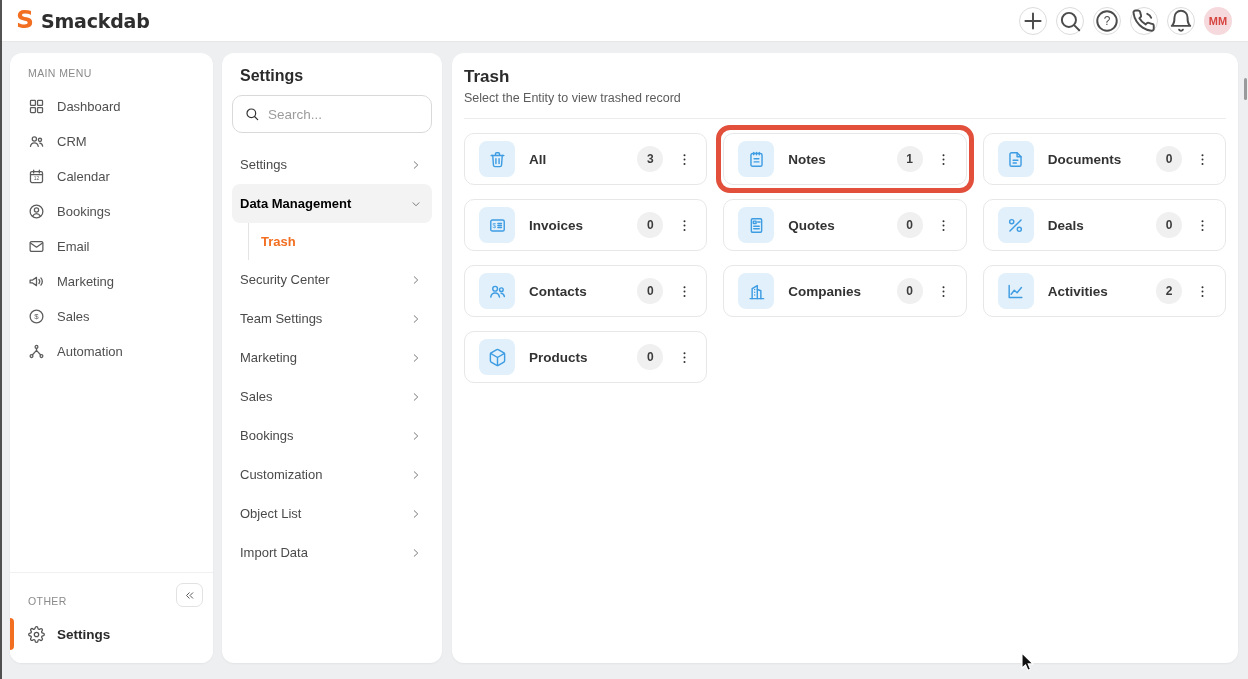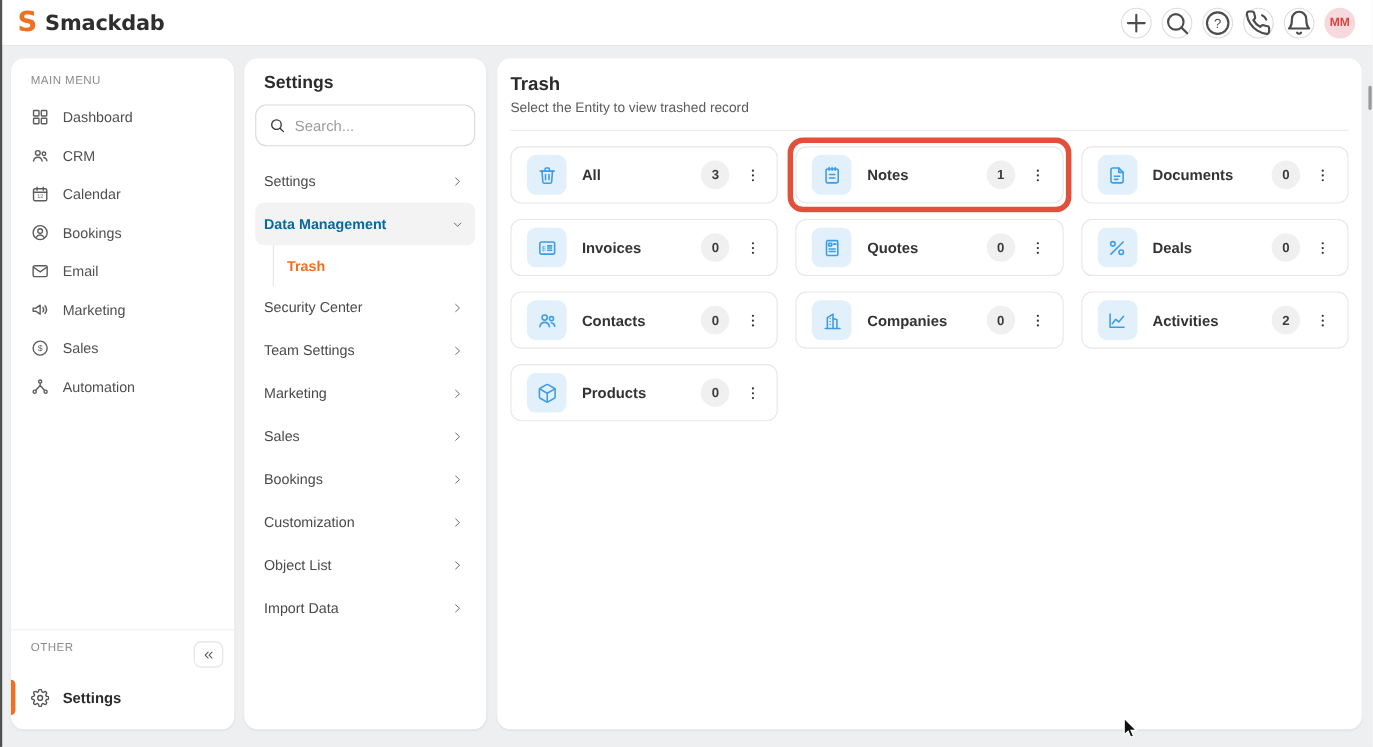--- a/index.html
+++ b/index.html
@@ -26,40 +26,40 @@
   .panel-main  { left:452px; width:786px; }
 
   
   .panel-left { padding-top:14px; }
   .side-section-label { padding:0 0 0 18px; font-size:10.5px; letter-spacing:.4px; color:#8A8A8A; height:16px; }
   .side-list { margin-top:6px; }
   .side-item { height:35px; display:flex; align-items:center; gap:12px; padding-left:18px; font-size:13px; color:#4F4F4F; cursor:pointer; }
   .side-item .ic { width:17px; height:17px; color:#5c5c5c; flex:0 0 17px; }
   .ic svg { width:100%; height:100%; display:block; }
   .side-bottom { position:absolute; left:0; right:0; bottom:0; padding:8px 0 10px; border-top:1px solid #F0F0F0; background:#fff; }
-  .other-row { display:flex; align-items:flex-start; justify-content:space-between; padding:2px 10px 4px 18px; }
+  .other-row { display:flex; align-items:flex-end; justify-content:space-between; padding:2px 10px 4px 18px; }
   .other-label { font-size:10.5px; letter-spacing:.4px; color:#8A8A8A; }
   .collapse-btn { width:27px; height:24px; border:1px solid #E2E2E2; border-radius:7px; background:#fff; color:#555; display:flex; align-items:center; justify-content:center; cursor:pointer; }
   .collapse-btn svg { width:13px; height:13px; }
   .settings-row { position:relative; height:38px; display:flex; align-items:center; gap:12px; padding-left:18px; margin-top:4px; cursor:pointer; }
   .settings-row .active-bar { position:absolute; left:0; top:3px; width:3.5px; height:32px; background:#F26E21; border-radius:0 4px 4px 0; }
   .settings-row .ic { width:17px; height:17px; color:#555; }
   .settings-row .lbl { font-size:13.5px; font-weight:700; color:#2B2B2B; }
 
   
   .panel-mid { padding:14px 10px 0; }
   .sp-title { font-size:16px; font-weight:700; color:#2B2B2B; padding-left:8px; height:18px; }
   .sp-search { margin-top:10px; height:38px; border:1px solid #D9D9D9; border-radius:10px; display:flex; align-items:center; gap:8px; padding:0 11px; background:#fff; }
   .sp-search .ic { width:16px; height:16px; color:#333; flex:0 0 16px; }
   .sp-search input { border:none; outline:none; width:100%; font-size:13.5px; color:#333; font-family:"Liberation Sans", sans-serif; background:transparent; }
   .sp-search input::placeholder { color:#9C9C9C; }
   .sp-list { margin-top:12px; }
   .sp-item { height:39px; display:flex; align-items:center; justify-content:space-between; padding:0 10px 0 8px; font-size:13px; color:#4A4A4A; border-radius:8px; cursor:pointer; }
   .sp-item .chev { width:12px; height:12px; color:#6b6b6b; }
-  .sp-item.active-parent { background:#F3F3F4; font-weight:700; color:#0369a1; }
+  .sp-item.active-parent { background:#F3F3F4; font-weight:700; color:#000000; }
   .sp-sub { margin-left:16px; border-left:1px solid #E4E4E4; padding-left:12px; }
   .sp-sub-item { height:37px; display:flex; align-items:center; font-size:13px; color:#4A4A4A; cursor:pointer; }
   .sp-sub-item.active { color:#F26E21; font-weight:700; }
 
   
   .panel-main { padding:14px 12px 0; }
   .main-title { font-size:17px; font-weight:700; color:#2B2B2B; }
   .main-subtitle { margin-top:4px; font-size:12.5px; color:#5C5C5C; }
   .main-divider { height:1px; background:#ECECEC; margin:13px 0 14px; }
   .cards-grid { display:grid; grid-template-columns:repeat(3, 1fr); column-gap:16px; row-gap:14px; }

